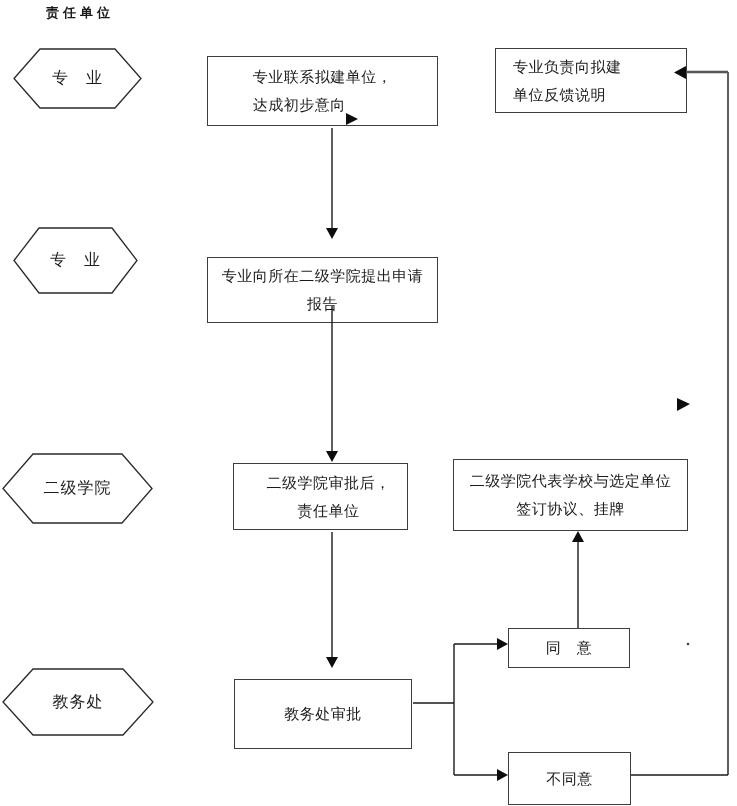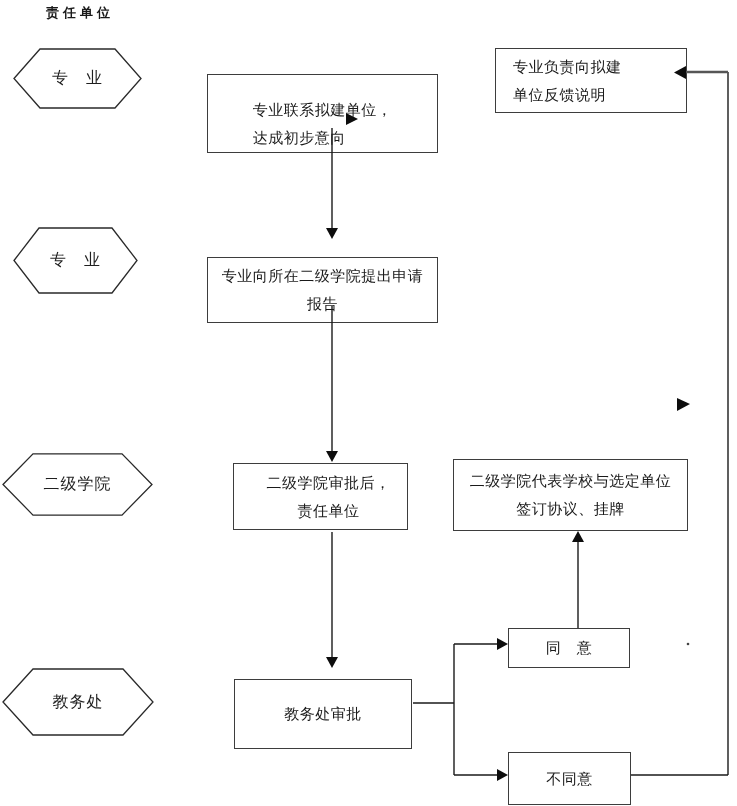--- a/index.html
+++ b/index.html
@@ -12,33 +12,33 @@
     position:absolute;left:46px;top:4px;
     font-size:13px;font-weight:bold;letter-spacing:4px;color:#1a1a1a;
     white-space:nowrap;
   }
   
   .hex{position:absolute;display:flex;align-items:center;justify-content:center;}
   .hex svg{position:absolute;left:0;top:0;width:100%;height:100%;}
   .hex .label{position:relative;font-size:16px;letter-spacing:1px;color:#1f1f1f;white-space:nowrap;}
   #hex1{left:13px;top:48px;width:129px;height:61px;}
   #hex2{left:13px;top:227px;width:125px;height:67px;}
-  #hex3{left:2px;top:453px;width:151px;height:63px;}
+  #hex3{left:2px;top:453px;width:151px;height:71px;}
   #hex4{left:2px;top:668px;width:152px;height:68px;}
   
   .rect{
     position:absolute;background:#fff;border:1.5px solid #3d3d3d;
     display:flex;align-items:center;justify-content:center;
     font-size:15px;line-height:28px;letter-spacing:0.5px;color:#1a1a1a;
     box-sizing:border-box;white-space:nowrap;
   }
   .rect .inner{display:inline-block;text-align:center;}
   .rect.align-left .inner{text-align:left;}
   .rect.pad-left{justify-content:flex-start;padding-left:17px;}
-  #box-contact{left:207px;top:74px;width:231px;height:79px;align-items:flex-end;}
+  #box-contact{left:207px;top:56px;width:231px;height:70px;}
   #box-apply{left:207px;top:239px;width:231px;height:66px;margin-top:18px;}
   #box-college{left:233px;top:463px;width:175px;height:67px;padding-left:16px;}
   #box-office{left:234px;top:679px;width:178px;height:70px;}
   #box-feedback{left:495px;top:48px;width:192px;height:65px;}
   #box-sign{left:453px;top:459px;width:235px;height:72px;}
   #box-agree{left:508px;top:628px;width:122px;height:40px;}
   #box-disagree{left:508px;top:752px;width:123px;height:53px;}
   
   .overlay{position:absolute;left:0;top:0;pointer-events:none;}
   .overlay line{stroke:#1a1a1a;stroke-width:1.4;}

